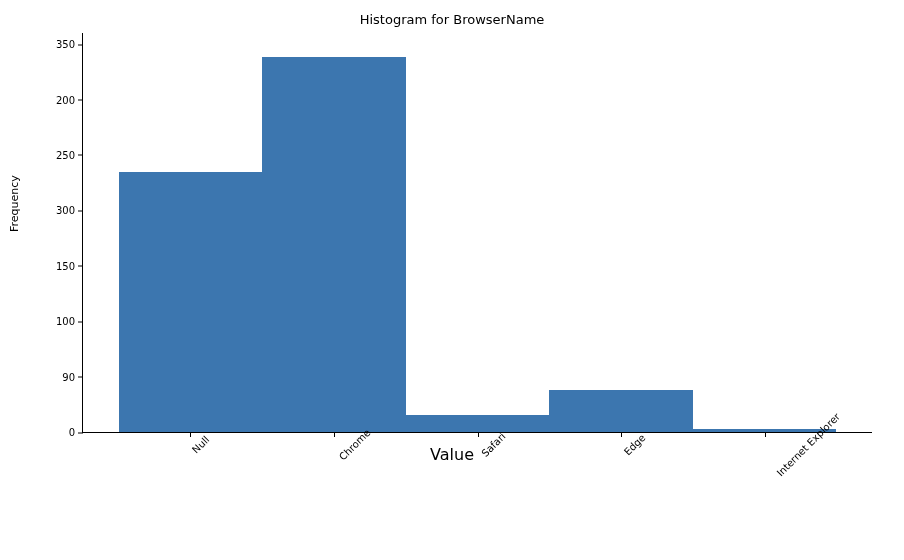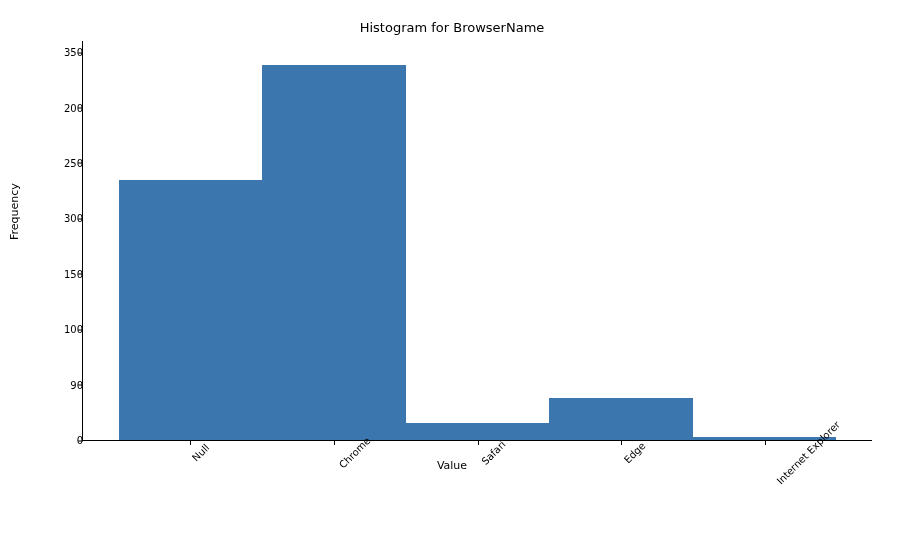--- a/index.html
+++ b/index.html
@@ -8,21 +8,21 @@
     padding: 0;
     width: 904px;
     height: 560px;
     background: #ffffff;
     font-family: "DejaVu Sans", Arial, sans-serif;
     position: relative;
   }
   .chart-container {
     position: absolute;
     left: 0;
-    top: 8px;
+    top: 0;
     width: 904px;
     height: 464px;
   }
   .title {
     position: absolute;
     top: 12px;
     left: 0;
     width: 100%;
     text-align: center;
     font-size: 13px;
@@ -46,29 +46,30 @@
     font-size: 11px;
     color: #000;
     white-space: nowrap;
   }
   .xlabel {
     position: absolute;
     bottom: 0px;
     left: 0;
     width: 100%;
     text-align: center;
-    font-size: 11px;
+    font-size: 16px;
     color: #000;
   }
   .ytick {
     position: absolute;
     right: 100%;
     transform: translateY(50%);
     font-size: 10px;
     color: #000;
+    padding-right: 8px;
     white-space: nowrap;
     text-align: center;
   }
   .ytick::after {
     content: "";
     position: absolute;
     right: 0;
     top: 50%;
     width: 5px;
     height: 1px;

